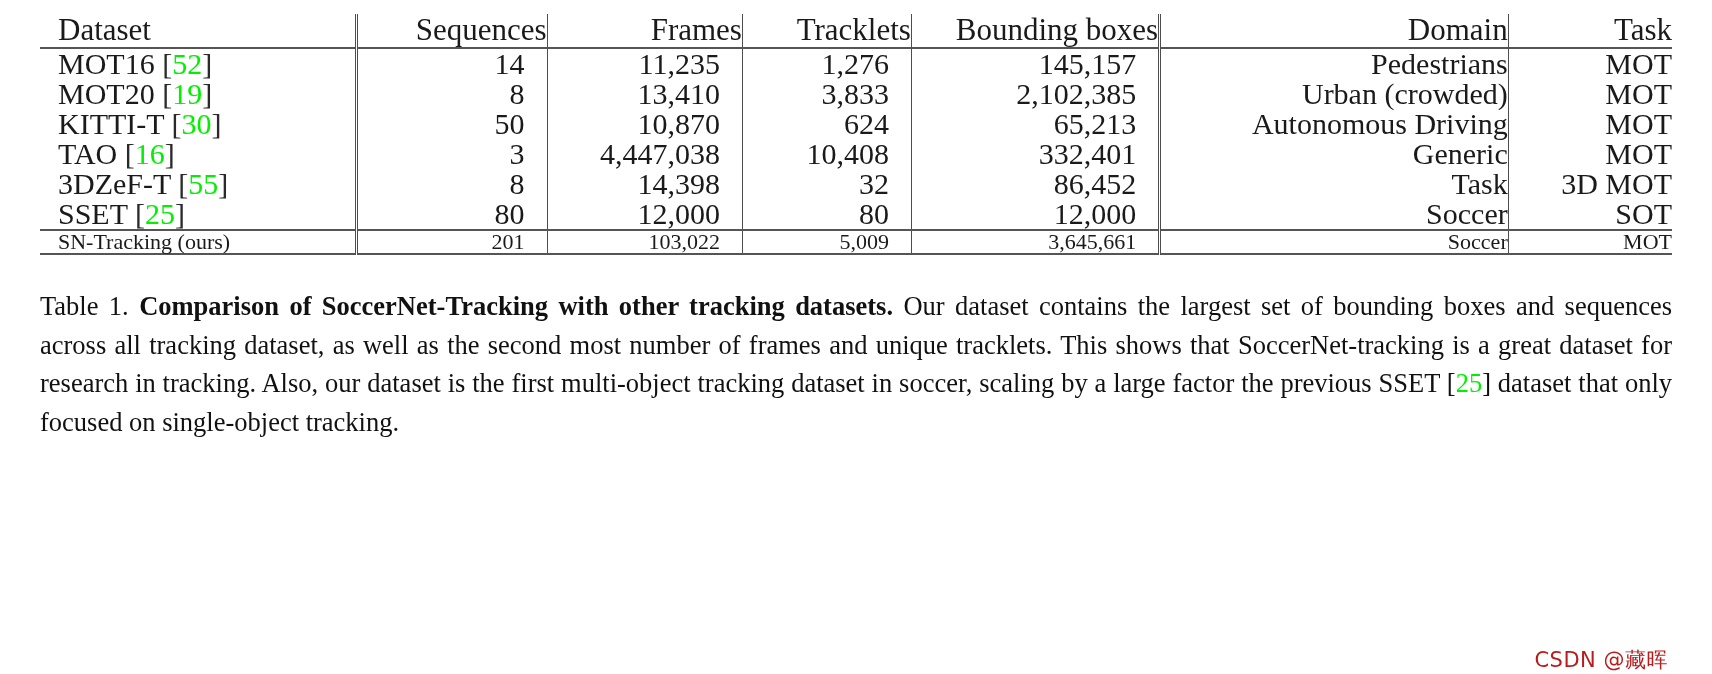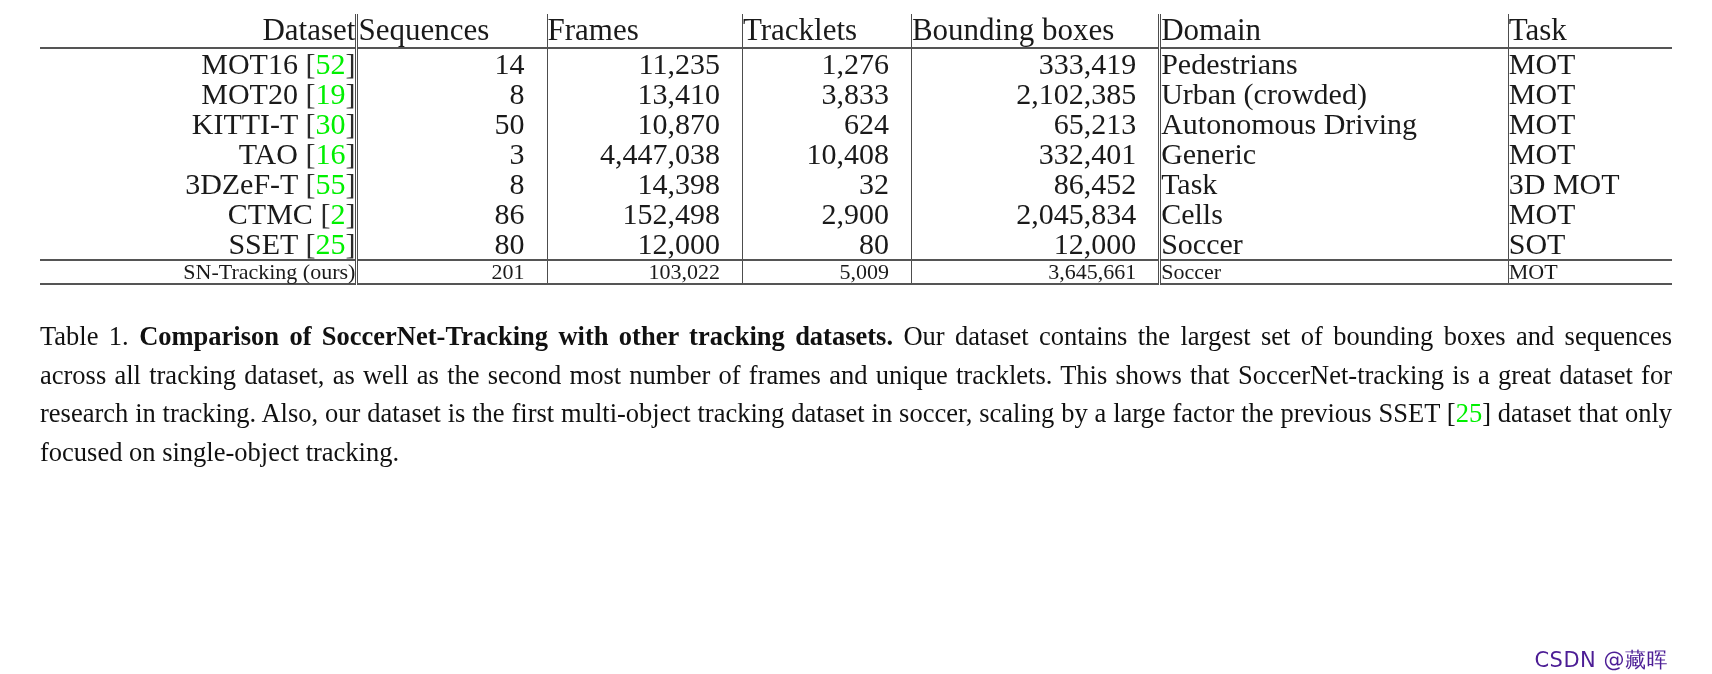--- a/index.html
+++ b/index.html
@@ -74,22 +74,22 @@
   }
   .body-row:first-of-type td { padding-top: 11px; }
 
   .total-row td {
     font-size: 22px;
     line-height: 1.0;
     padding: 13px 0 11px 0;
   }
 
   .num { text-align: right; padding-right: 22px !important; }
-  .ctr { text-align: left; }
-  .lft { text-align: right; padding-left: 18px !important; }
+  .ctr { text-align: right; }
+  .lft { text-align: left; padding-left: 18px !important; }
 
   .cite { color: #00f000; }
   .brk  { color: #2a2a2a; }
 
   
   .caption {
     margin-top: 32px;
     width: 1632px;
     font-size: 26.5px;
     line-height: 1.47;
@@ -99,21 +99,21 @@
   }
   .caption b { font-weight: bold; }
 
   
   .watermark {
     position: absolute;
     right: 44px;
     bottom: 14px;
     font-family: "DejaVu Sans", "Liberation Sans", sans-serif;
     font-size: 21px;
-    color: #4c1d95;
+    color: #b91c1c;
     letter-spacing: 0.5px;
   }
 </style>
 </head>
 <body>
 
 <div class="page">
 
   <table class="cmp">
     <colgroup>
@@ -139,21 +139,21 @@
 
       <tr class="rule-top">
         <td colspan="7"></td>
       </tr>
 
       <tr class="body-row">
         <td class="lft"><span>MOT16</span> <span class="brk">[</span><span class="cite">52</span><span class="brk">]</span></td>
         <td class="num vl-double">14</td>
         <td class="num vl-single">11,235</td>
         <td class="num vl-single">1,276</td>
-        <td class="num vl-single">333,419</td>
+        <td class="num vl-single">145,157</td>
         <td class="ctr vl-double">Pedestrians</td>
         <td class="ctr vl-single">MOT</td>
       </tr>
 
       <tr class="body-row">
         <td class="lft"><span>MOT20</span> <span class="brk">[</span><span class="cite">19</span><span class="brk">]</span></td>
         <td class="num vl-double">8</td>
         <td class="num vl-single">13,410</td>
         <td class="num vl-single">3,833</td>
         <td class="num vl-single">2,102,385</td>
@@ -185,29 +185,20 @@
       <tr class="body-row">
         <td class="lft"><span>3DZeF-T</span> <span class="brk">[</span><span class="cite">55</span><span class="brk">]</span></td>
         <td class="num vl-double">8</td>
         <td class="num vl-single">14,398</td>
         <td class="num vl-single">32</td>
         <td class="num vl-single">86,452</td>
         <td class="ctr vl-double">Task</td>
         <td class="ctr vl-single">3D MOT</td>
       </tr>
 
-      <tr class="body-row">
-        <td class="lft"><span>CTMC</span> <span class="brk">[</span><span class="cite">2</span><span class="brk">]</span></td>
-        <td class="num vl-double">86</td>
-        <td class="num vl-single">152,498</td>
-        <td class="num vl-single">2,900</td>
-        <td class="num vl-single">2,045,834</td>
-        <td class="ctr vl-double">Cells</td>
-        <td class="ctr vl-single">MOT</td>
-      </tr>
 
       <tr class="body-row">
         <td class="lft"><span>SSET</span> <span class="brk">[</span><span class="cite">25</span><span class="brk">]</span></td>
         <td class="num vl-double">80</td>
         <td class="num vl-single">12,000</td>
         <td class="num vl-single">80</td>
         <td class="num vl-single">12,000</td>
         <td class="ctr vl-double">Soccer</td>
         <td class="ctr vl-single">SOT</td>
       </tr>

